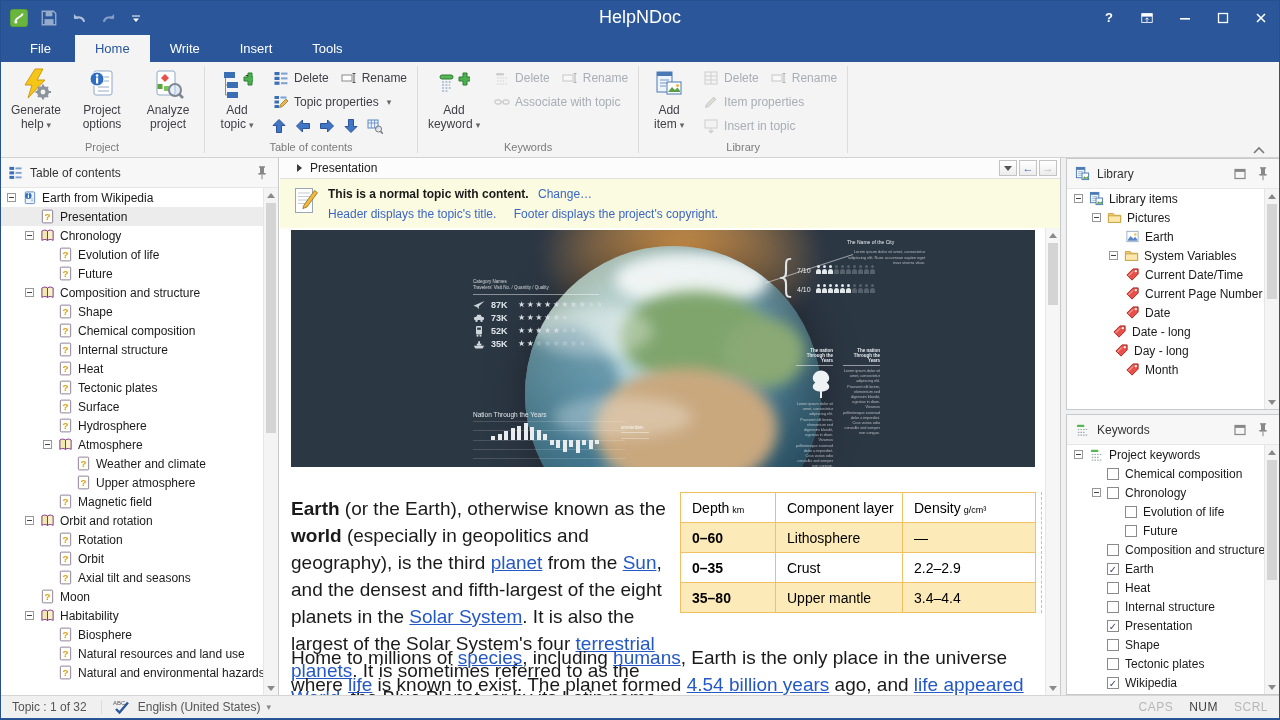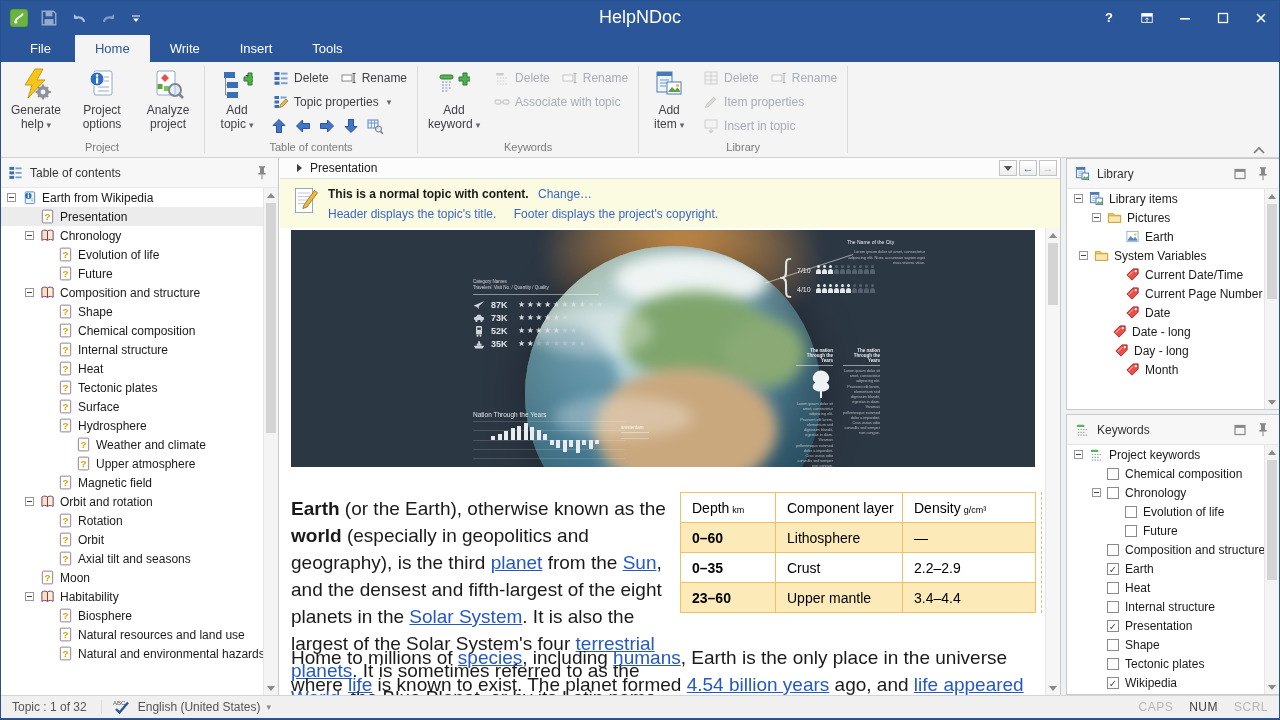--- a/index.html
+++ b/index.html
@@ -650,20 +650,30 @@
             <div class="trow" style="padding-left:43px">
               <span class="espace"></span>
               <span class="ti">
                 <svg viewBox="0 0 16 16">
                   <rect x="2.5" y="1.2" width="11" height="13.6" rx="1" fill="#fffef2" stroke="#8a7a9a"></rect>
                   <text x="8" y="11.6" font-size="10.5" font-weight="bold" fill="#d99f1e" text-anchor="middle" font-family="Liberation Sans,sans-serif">?</text>
                 </svg>
               </span>
               <span>Hydrosphere</span>
             </div>
+            <div class="trow" style="padding-left:43px">
+              <span class="expander"></span>
+              <span class="ti">
+                <svg viewBox="0 0 16 16">
+                  <path d="M2 3.2c2-1.3 4-1.3 6 0v10c-2-1.3-4-1.3-6 0z" fill="#f3e8b0" stroke="#7b2d8b"></path>
+                  <path d="M14 3.2c-2-1.3-4-1.3-6 0v10c2-1.3 4-1.3 6 0z" fill="#f9f0c8" stroke="#7b2d8b"></path>
+                </svg>
+              </span>
+              <span>Atmosphere</span>
+            </div>
             <div class="trow" style="padding-left:61px">
               <span class="espace"></span>
               <span class="ti">
                 <svg viewBox="0 0 16 16">
                   <rect x="2.5" y="1.2" width="11" height="13.6" rx="1" fill="#fffef2" stroke="#8a7a9a"></rect>
                   <text x="8" y="11.6" font-size="10.5" font-weight="bold" fill="#d99f1e" text-anchor="middle" font-family="Liberation Sans,sans-serif">?</text>
                 </svg>
               </span>
               <span>Weather and climate</span>
             </div>
@@ -974,21 +984,21 @@
                   <td class="c0 bcell">0–60</td>
                   <td class="c1">Lithosphere</td>
                   <td class="c2">—</td>
                 </tr>
                 <tr class="">
                   <td class="c0 bcell">0–35</td>
                   <td class="c1">Crust</td>
                   <td class="c2">2.2–2.9</td>
                 </tr>
                 <tr class="shaded">
-                  <td class="c0 bcell">23–60</td>
+                  <td class="c0 bcell">35–80</td>
                   <td class="c1">Upper mantle</td>
                   <td class="c2">3.4–4.4</td>
                 </tr>
               </tbody>
             </table>
           </div>
         <p class="para" id="para2">Home to millions of <a class="lnk">species</a>, including <a class="lnk">humans</a>, Earth is the only place in the universe where <a class="lnk">life</a> is known to exist. The planet formed <a class="lnk">4.54 billion years</a> ago, and <a class="lnk">life appeared</a> on its surface within one billion years. Earth's  has</p>
 
         <div class="escroll">
           <span class="vs-up">
@@ -1058,21 +1068,21 @@
                 <span class="espace"></span>
                 <span class="ti">
                   <svg viewBox="0 0 16 16">
                     <rect x="2" y="2.5" width="12" height="11" fill="#fff" stroke="#9ab0c4"></rect>
                     <path d="M3 11.5l3-4 2.8 2.8 2-2 2.2 3v1.2H3z" fill="#5b87c5"></path>
                     <circle cx="11" cy="5.8" r="1.3" fill="#f0c040"></circle>
                   </svg>
                 </span>
                 <span>Earth</span>
               </div>
-              <div class="trow" style="padding-left:12px">
+              <div class="trow" style="padding-left:42px">
                 <span class="expander"></span>
                 <span class="ti">
                   <svg viewBox="0 0 16 16">
                     <path d="M1.5 3.8h5.2l1.4 1.8h6.4v7.6H1.5z" fill="#f2cd7c" stroke="#c9a23e"></path>
                     <path d="M1.5 6.2h13v7H1.5z" fill="#fbe7ae" stroke="#c9a23e"></path>
                   </svg>
                 </span>
                 <span>System Variables</span>
               </div>
               <div class="trow" style="padding-left:43px">

